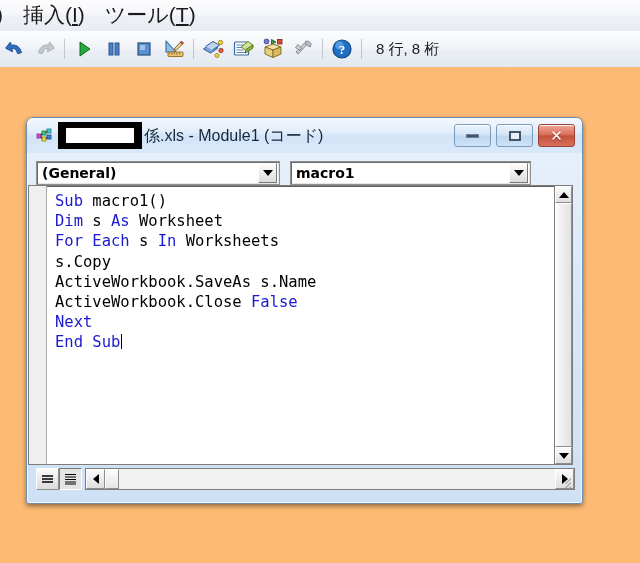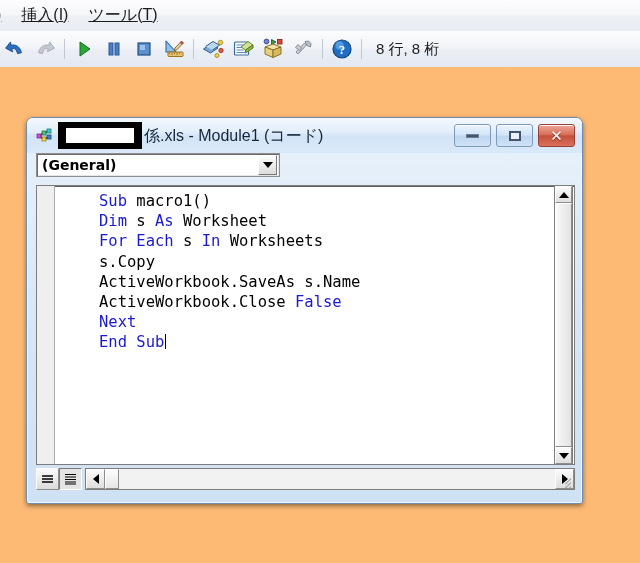--- a/index.html
+++ b/index.html
@@ -10,22 +10,22 @@
     -webkit-font-smoothing:none;
   }
   
   #menubar{
     position:absolute;left:0;top:0;width:640px;height:31px;
     background:linear-gradient(to bottom,#fdfdfe 0%,#f4f6f9 48%,#edf0f5 52%,#e9edf3 100%);
     border-bottom:1px solid #dfe3ea;
     display:flex;align-items:center;
   }
   .menu-item{
-    font-size:16px;color:#1b1b1b;padding:2px 9px 3px 9px;margin-right:2px;
-    white-space:nowrap;line-height:20px;text-decoration:underline;
+    font-size:21px;color:#1b1b1b;padding:2px 9px 3px 9px;margin-right:2px;
+    white-space:nowrap;line-height:20px;
   }
   .menu-item.partial{padding-left:0;margin-left:-4px;}
   .mn-u{text-decoration:underline;}
   
   #toolbar{
     position:absolute;left:0;top:31px;width:640px;height:36px;
     background:linear-gradient(to bottom,#fbfcfd 0%,#f2f4f8 45%,#eaeef4 55%,#e4e9f1 100%);
     border-bottom:1px solid #c9cfd8;
     display:flex;align-items:center;
   }
@@ -79,21 +79,21 @@
     border:1px solid #9a4034;
     background:linear-gradient(to bottom,#eda899 0%,#d9705c 45%,#c4503c 52%,#d9705c 100%);
   }
   .min-glyph{width:13px;height:4px;background:#44556b;border:1px solid #6f8096;box-sizing:border-box;}
   .max-glyph{width:12px;height:10px;border:2px solid #44556b;box-sizing:border-box;background:#e8f1fb;}
   .close-glyph{font-size:15px;font-weight:bold;color:#fff;line-height:14px;
     text-shadow:0 1px 1px rgba(0,0,0,.45);}
   
   #comborow{
     position:absolute;left:0;top:35px;right:15px;height:32px;
-    display:flex;align-items:flex-start;padding:0 9px;box-sizing:border-box;
+    display:flex;align-items:flex-end;padding:0 9px;box-sizing:border-box;
   }
   .combo{
     height:24px;background:#fff;border:1px solid #8f8f8f;
     box-shadow:inset 1px 1px 0 #6b6b6b, inset -1px -1px 0 #e6e6e6;
     display:flex;align-items:center;box-sizing:border-box;
   }
   .combo .txt{
     flex:1 1 auto;font-family:"DejaVu Sans","Liberation Sans",sans-serif;
     font-size:14px;font-weight:bold;color:#000;padding-left:5px;
     white-space:nowrap;overflow:hidden;line-height:16px;
@@ -102,24 +102,24 @@
     width:19px;height:20px;margin:1px 2px 1px 0;flex:0 0 auto;
     background:linear-gradient(to bottom,#fdfdfd,#dcdcdc);
     border:1px solid #7a7a7a;border-top-color:#fff;border-left-color:#fff;
     display:flex;align-items:center;justify-content:center;box-sizing:border-box;
   }
   .dn-tri{width:0;height:0;border-left:5px solid transparent;border-right:5px solid transparent;border-top:6px solid #000;}
   #combo-left{width:244px;}
   #combo-right{width:241px;margin-left:10px;margin-top:42px;}
   
   #codepane{
-    position:absolute;left:9px;top:67px;width:539px;height:280px;
+    position:absolute;left:1px;top:67px;width:539px;height:280px;
     background:#fff;border:1px solid #7d7d7d;
     box-shadow:inset 1px 1px 0 #5e5e5e;
-    box-sizing:border-box;display:flex;gap:36px;
+    box-sizing:border-box;display:flex;
   }
   #margin-ind{width:18px;height:100%;background:#efefef;border-right:1px solid #a9a9a9;flex:0 0 auto;box-sizing:border-box;}
   #codetext{
     flex:1 1 auto;padding:5px 0 0 8px;
     font-family:"DejaVu Sans Mono","Liberation Mono",monospace;
     font-size:15.5px;line-height:20.2px;color:#000;white-space:pre;overflow:hidden;
   }
   .kw{color:#1a1ad0;}
   .caret{display:inline-block;width:1px;height:15px;background:#000;vertical-align:-2px;margin-left:1px;}
   

